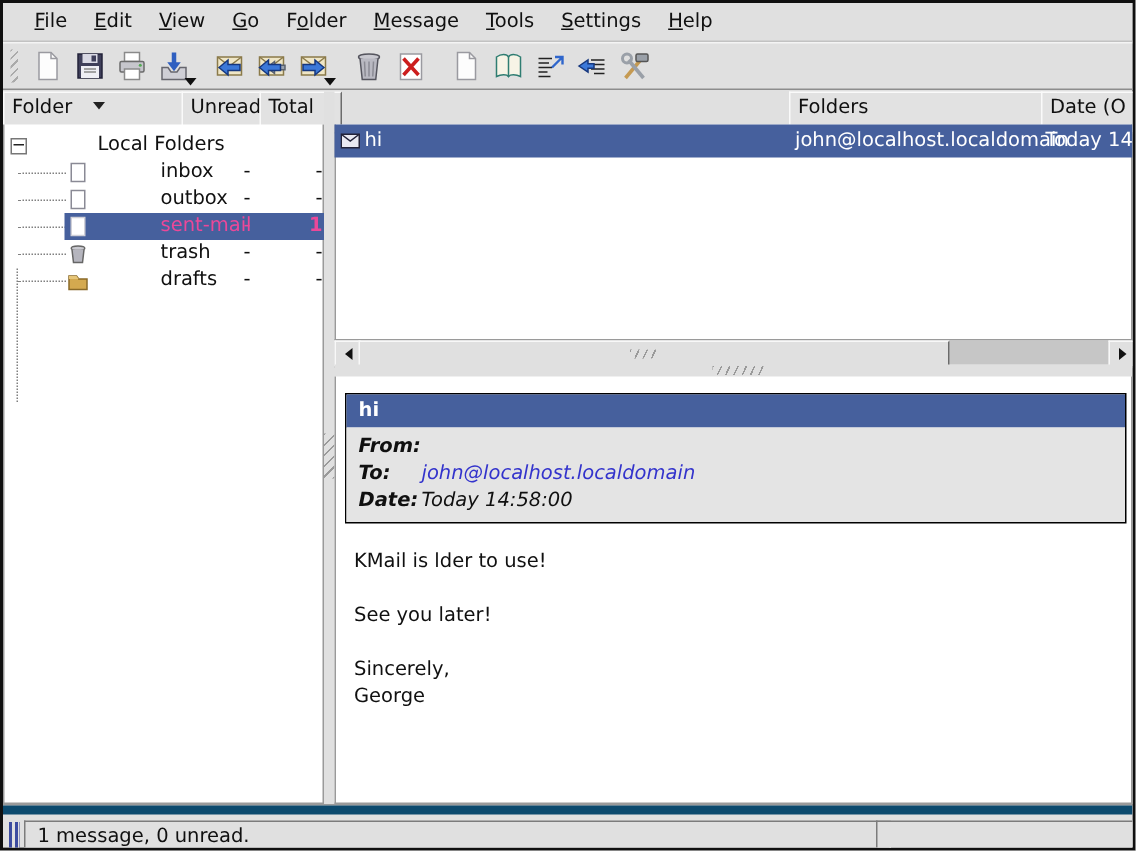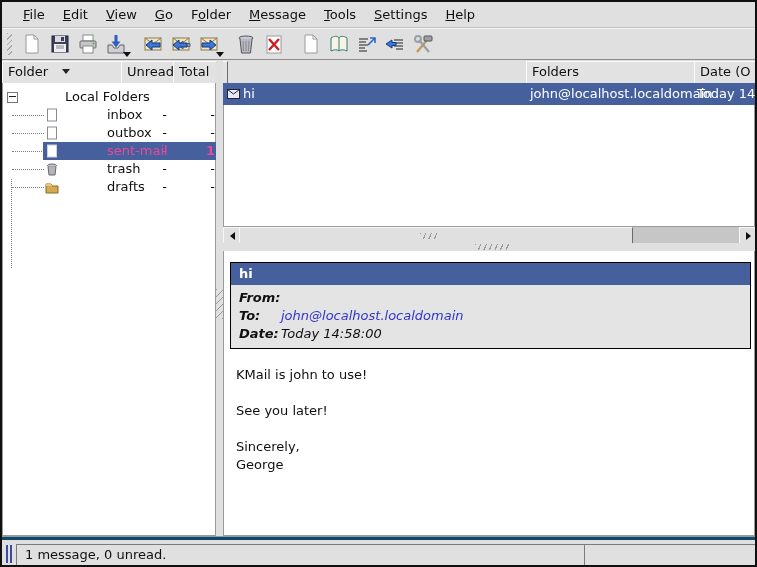--- a/index.html
+++ b/index.html
@@ -91,21 +91,21 @@
   .pvtitle{height:22px;line-height:22px;background:var(--hl,#46609d);color:#fff;
            font-weight:bold;padding:0 8px;}
   .pvhdrs{background:#e4e4e4;padding:4px 0 5px 0;}
   .pvrow{height:18px;line-height:18px;white-space:nowrap;font-style:italic;}
   .pvrow .plabel{display:inline-block;width:40px;margin-left:8px;font-weight:bold;}
   .pvrow .pval{margin-left:2px;}
   .link{color:var(--lk,#3333cc);}
   .bodyline{height:18px;line-height:18px;white-space:pre;}
 
   
-  .statusbar{left:0;right:0;top:535px;bottom:0;background:#e0e0e0;border-top:3px solid #0c4a6e;
+  .statusbar{left:0;right:0;top:535px;bottom:0;background:#e0e0e0;border-top:6px solid #0c4a6e;
              box-shadow:0 -1px 0 #9a9a9a;}
   .sgrip{position:absolute;left:4px;top:5px;width:7px;height:18px;
          background:repeating-linear-gradient(90deg,#3c4ba0 0 2px,#e0e0e0 2px 4px,#3c4ba0 4px 6px,#e0e0e0 6px 7px);}
   .spanel{position:absolute;top:4px;height:21px;background:#e0e0e0;line-height:19px;
           border:1px solid;border-color:#7c7c7c #fafafa #fafafa #7c7c7c;padding:0 8px;
           white-space:nowrap;overflow:hidden;}
 </style>
 </head>
 <body>
 
@@ -355,21 +355,21 @@
         </div>
         <div class="pvrow">
           <span class="plabel">To:</span><span class="pval link">john@localhost.localdomain</span>
         </div>
         <div class="pvrow">
           <span class="plabel">Date:</span><span class="pval">Today 14:58:00</span>
         </div>
       </div>
     </div>
     <div style="position:absolute;left:12px;top:115px;">
-      <div class="bodyline">KMail is john to use!</div>
+      <div class="bodyline">KMail is lder to use!</div>
       <div class="bodyline"></div>
       <div class="bodyline">See you later!</div>
       <div class="bodyline"></div>
       <div class="bodyline">Sincerely,</div>
       <div class="bodyline">George</div>
     </div>
   </div>
 
   <div class="abs statusbar">
     <span class="sgrip"></span>

